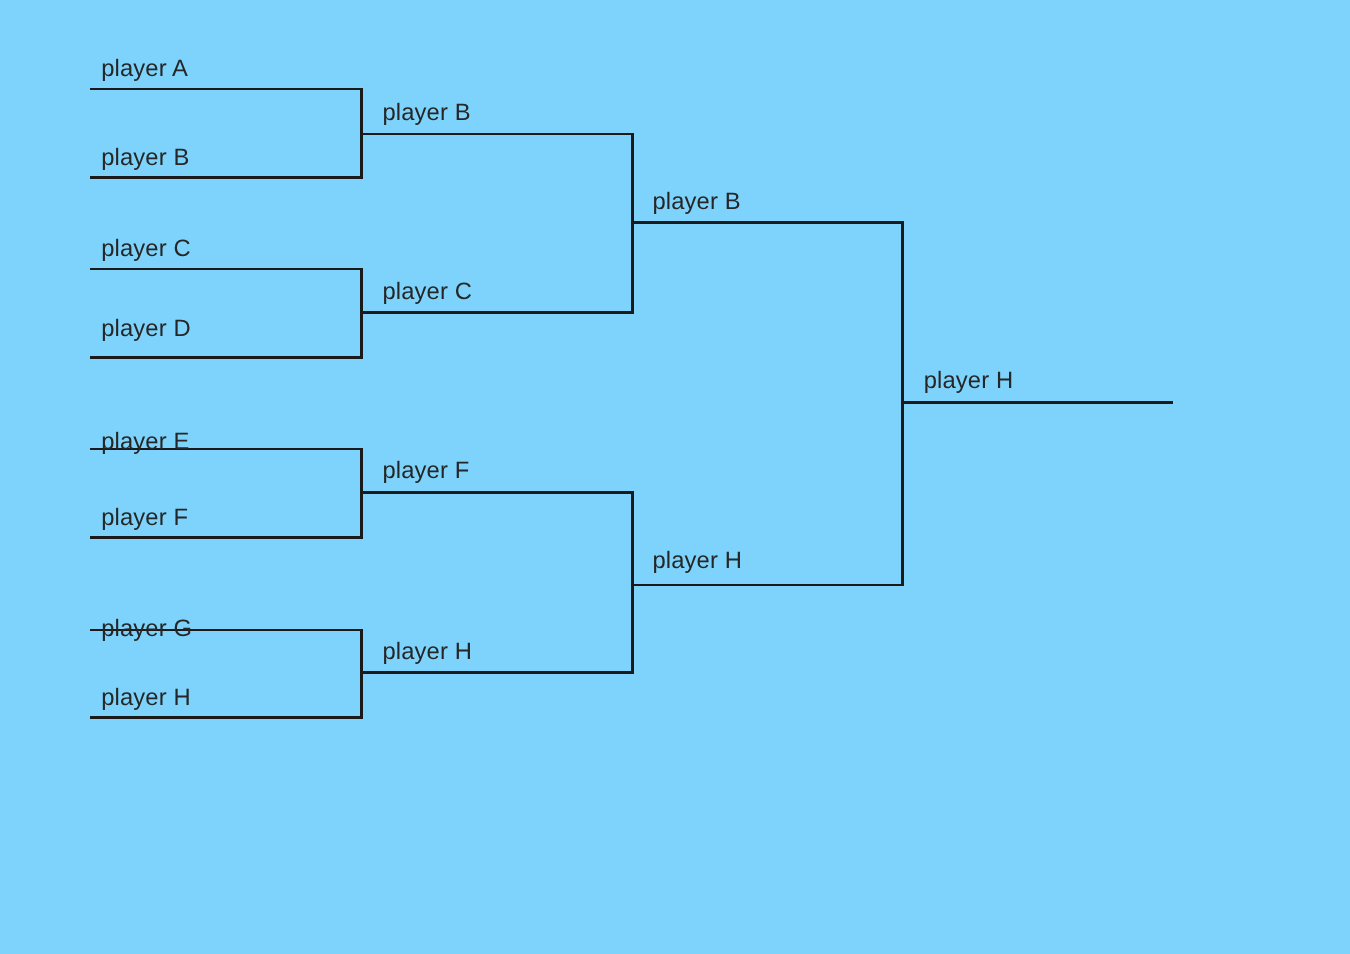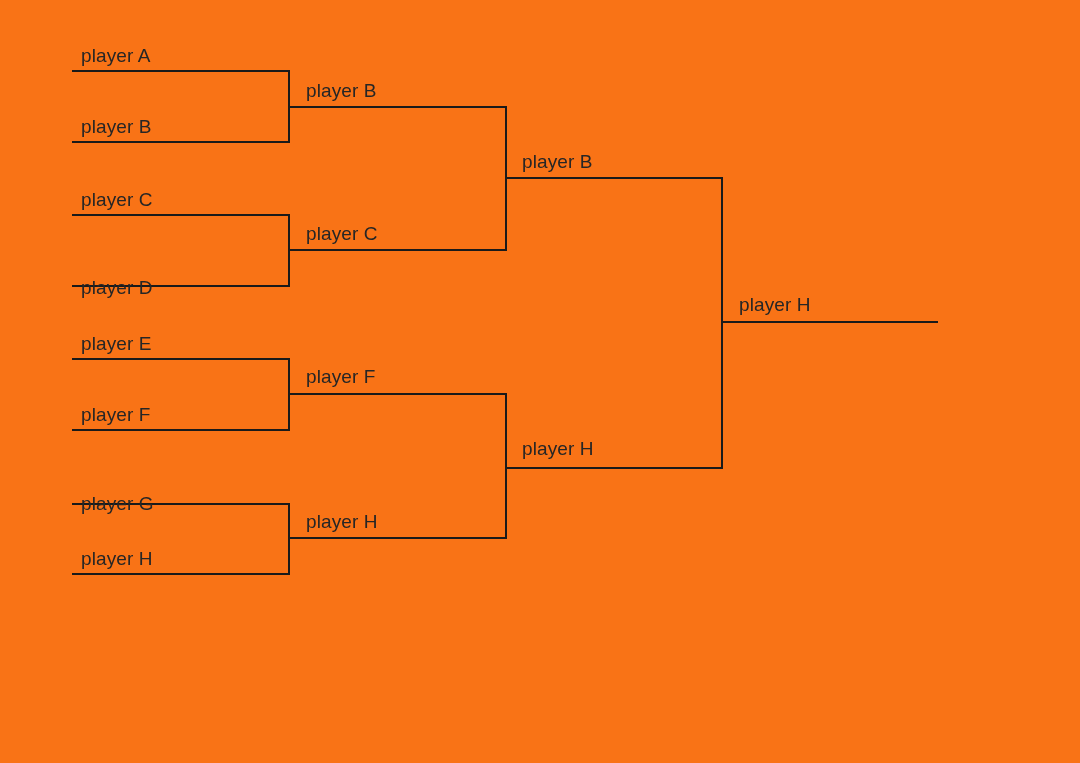--- a/index.html
+++ b/index.html
@@ -8,21 +8,21 @@
     padding: 0;
     background: #ffffff;
   }
   body {
     font-family: "Liberation Sans", sans-serif;
   }
   #bracket-canvas {
     position: relative;
     width: 1080px;
     height: 763px;
-    background: #f97316;
+    background: #7dd3fc;
     overflow: hidden;
   }
   #bracket-svg {
     position: absolute;
     left: 0;
     top: 0;
     width: 1080px;
     height: 763px;
     display: block;
   }
@@ -98,23 +98,23 @@
     </g>
 
   </svg>
 
   <div class="slot-label" style="left:81px; top:46px;">player A</div>
 
   <div class="slot-label" style="left:81px; top:117px;">player B</div>
 
   <div class="slot-label" style="left:81px; top:190px;">player C</div>
 
-  <div class="slot-label" style="left:81px; top:278px;">player D</div>
+  <div class="slot-label" style="left:81px; top:254px;">player D</div>
 
-  <div class="slot-label" style="left:81px; top:334px;">player E</div>
+  <div class="slot-label" style="left:81px; top:344px;">player E</div>
 
   <div class="slot-label" style="left:81px; top:405px;">player F</div>
 
   <div class="slot-label" style="left:81px; top:494px;">player G</div>
 
   <div class="slot-label" style="left:81px; top:549px;">player H</div>
 
   <div class="slot-label" style="left:306px; top:81px;">player B</div>
 
   <div class="slot-label" style="left:306px; top:224px;">player C</div>

